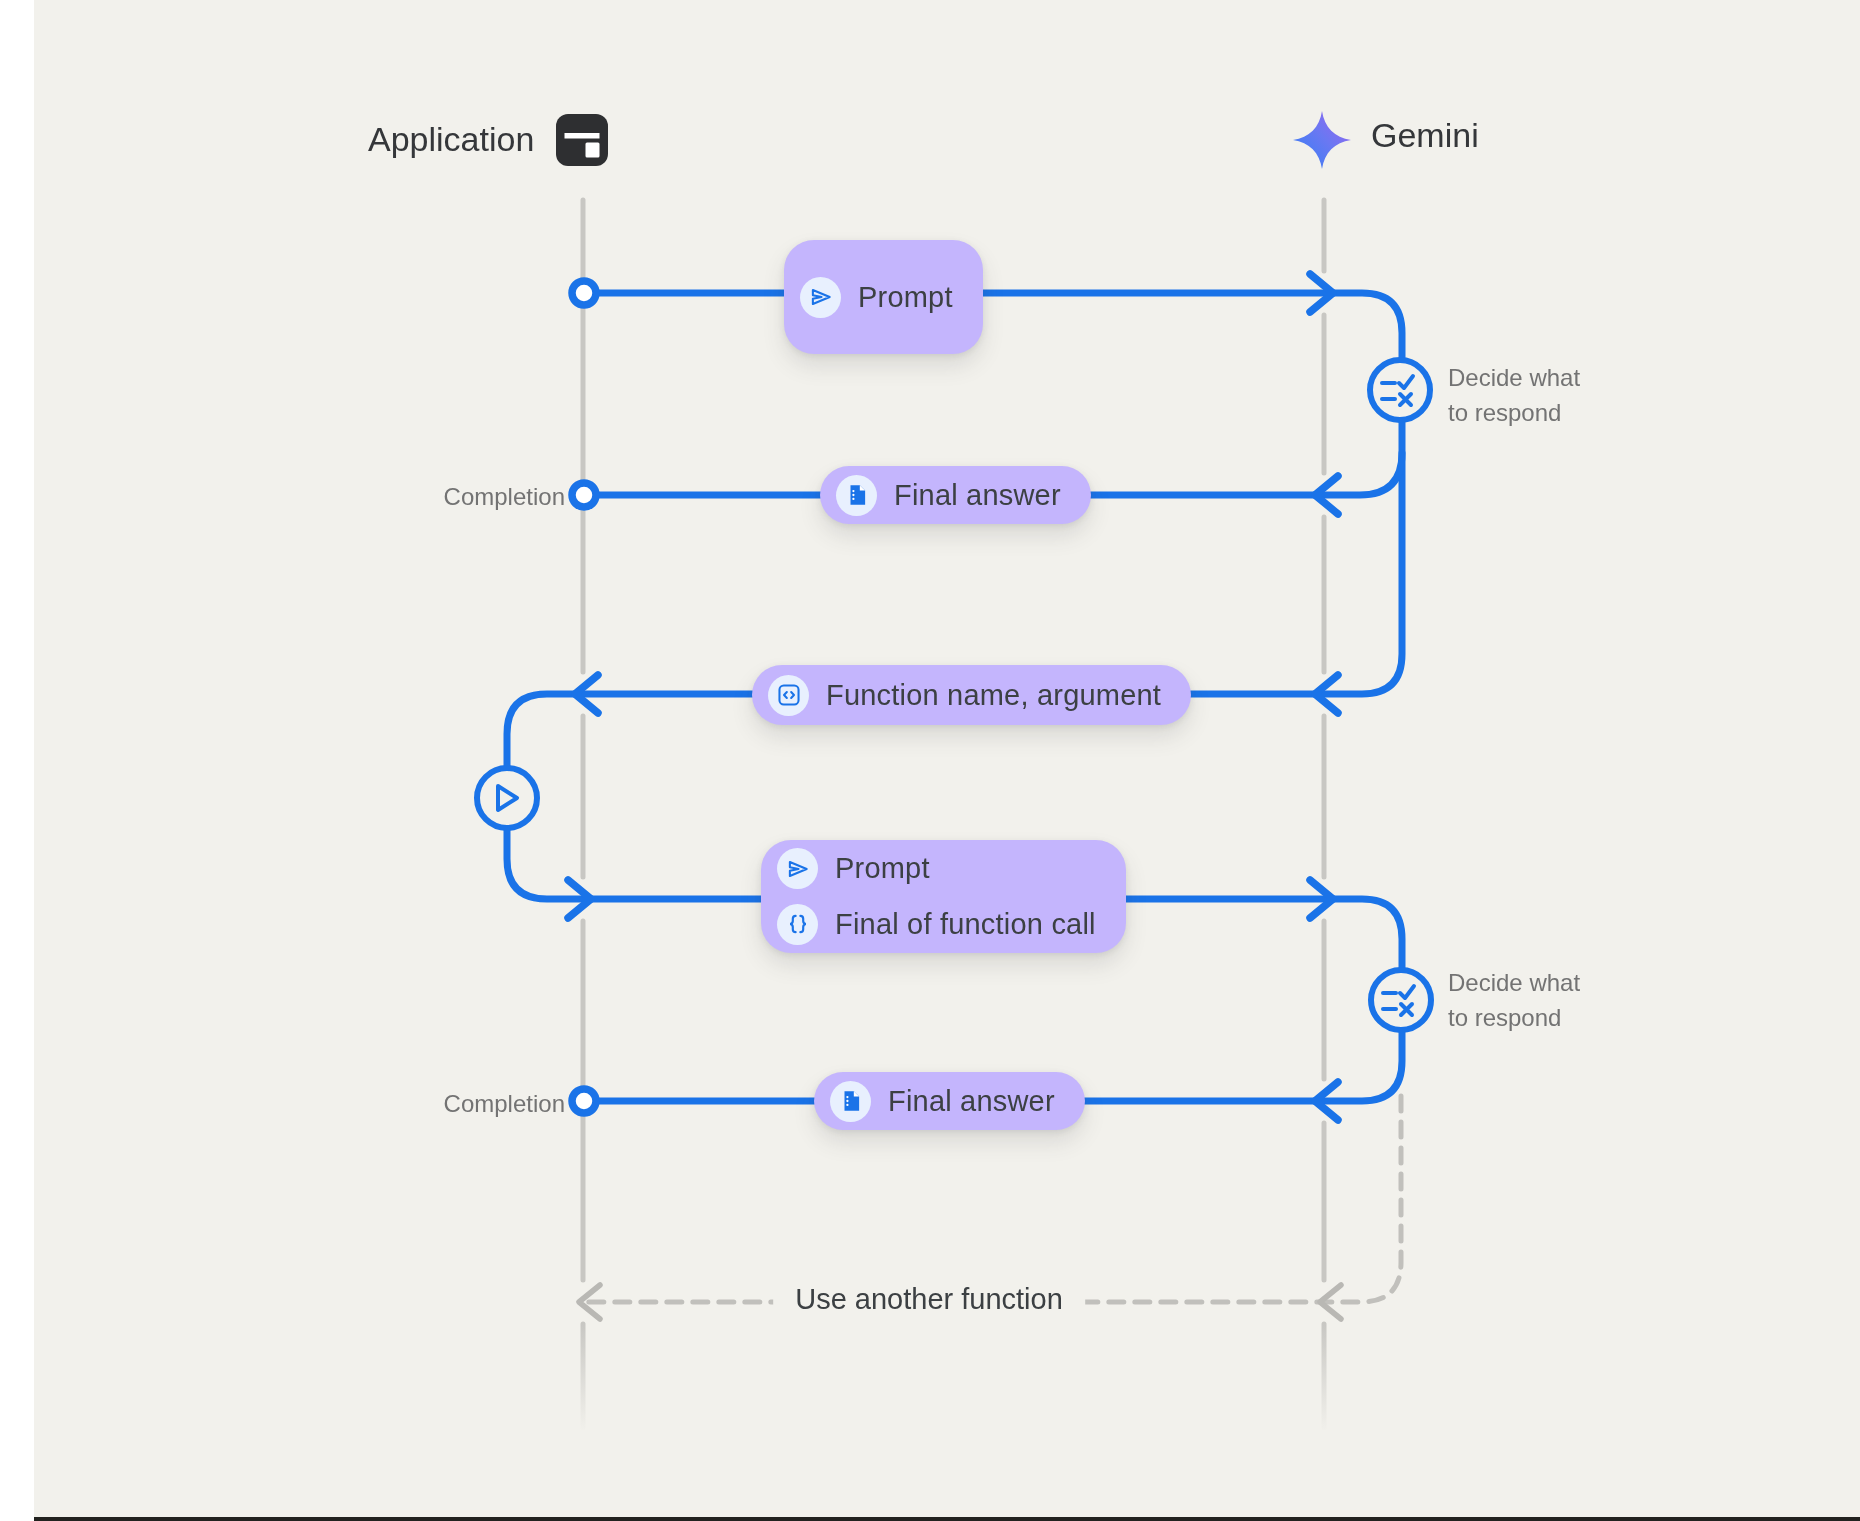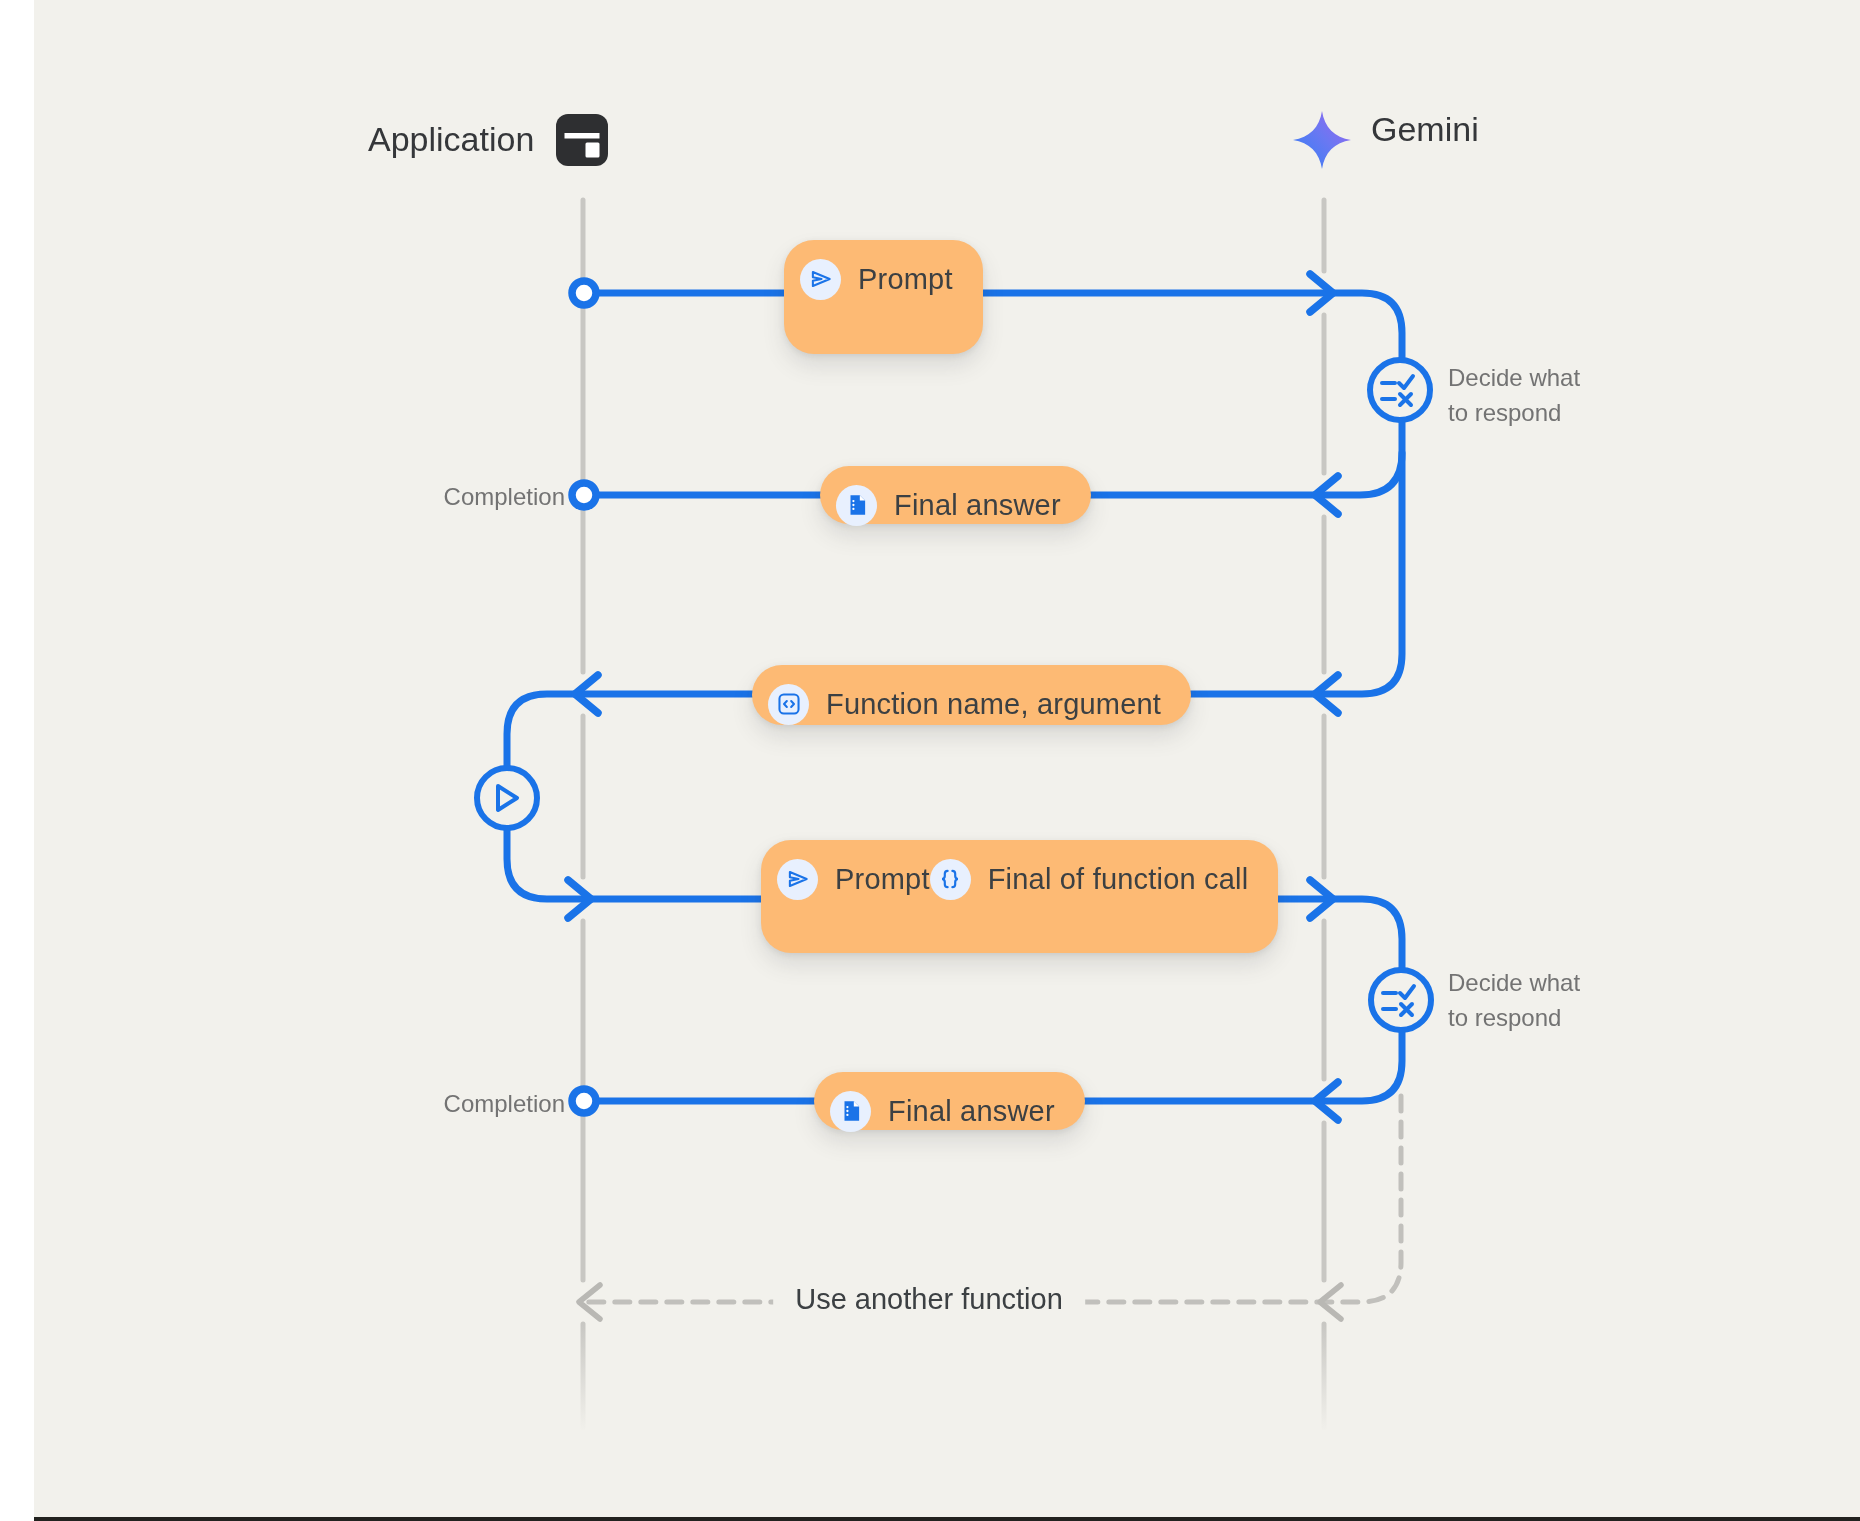--- a/index.html
+++ b/index.html
@@ -6,23 +6,23 @@
   .canvas {
     position:relative; width:1860px; height:1521px;
     background:#f2f1ec; overflow:hidden;
     font-family:"Liberation Sans", sans-serif;
     margin-left:34px;
   }
   .svg-layer { position:absolute; left:0; top:0; }
   .header-label { position:absolute; color:#35373a; font-size:34px; font-weight:500; white-space:nowrap; }
   .header-icon { position:absolute; }
   .pill {
-    position:absolute; background:#fdba74; border-radius:30px;
-    display:flex; flex-direction:row; justify-content:space-evenly;
-    padding:12px 30px 0 16px; box-sizing:border-box;
+    position:absolute; background:#c4b5fd; border-radius:30px;
+    display:flex; flex-direction:column; justify-content:space-evenly;
+    padding:0 30px 0 16px; box-sizing:border-box;
     box-shadow:0 12px 22px rgba(60,64,67,.13), 0 2px 6px rgba(60,64,67,.10);
   }
   .pill-row { display:flex; align-items:center; gap:17px; height:54px; }
   .chip {
     width:41px; height:41px; border-radius:50%; background:#e8f0fe;
     display:flex; align-items:center; justify-content:center; flex:0 0 auto;
   }
   .pill-label { font-size:29px; color:#3c4043; font-weight:500; letter-spacing:.2px; white-space:nowrap; }
   .blue-label { position:absolute; color:#737373; font-size:24px; font-weight:500; line-height:35px; white-space:nowrap; }
   .loop-label {
@@ -126,21 +126,21 @@
       <defs>
         <linearGradient id="gstar" x1="8" y1="52" x2="54" y2="10" gradientUnits="userSpaceOnUse">
           <stop offset="0" stop-color="#3d7ef5"></stop>
           <stop offset="0.55" stop-color="#6a78f2"></stop>
           <stop offset="1" stop-color="#9168f0"></stop>
         </linearGradient>
       </defs>
       <path d="M31,2 C33.4,18.4 43.6,28.6 60,31 C43.6,33.4 33.4,43.6 31,60 C28.6,43.6 18.4,33.4 2,31 C18.4,28.6 28.6,18.4 31,2 Z" fill="url(#gstar)"></path>
     </svg>
   </div>
-  <div class="header-label" style="left:1337px; top:110px;">Gemini</div>
+  <div class="header-label" style="left:1337px; top:116px;">Gemini</div>
 
   <div class="pill" style="left:750px; top:240px; height:114px;">
     <div class="pill-row">
       <span class="chip">
         <svg width="26" height="26" viewBox="0 0 24 24">
           <path d="M4.5,5.5 L20,12 L4.5,18.5 L4.5,13.7 L12.5,12 L4.5,10.3 Z" fill="none" stroke="#1a73e8" stroke-width="1.9" stroke-linejoin="round"></path>
         </svg>
       </span>
       <span class="pill-label">Prompt</span>
     </div>

